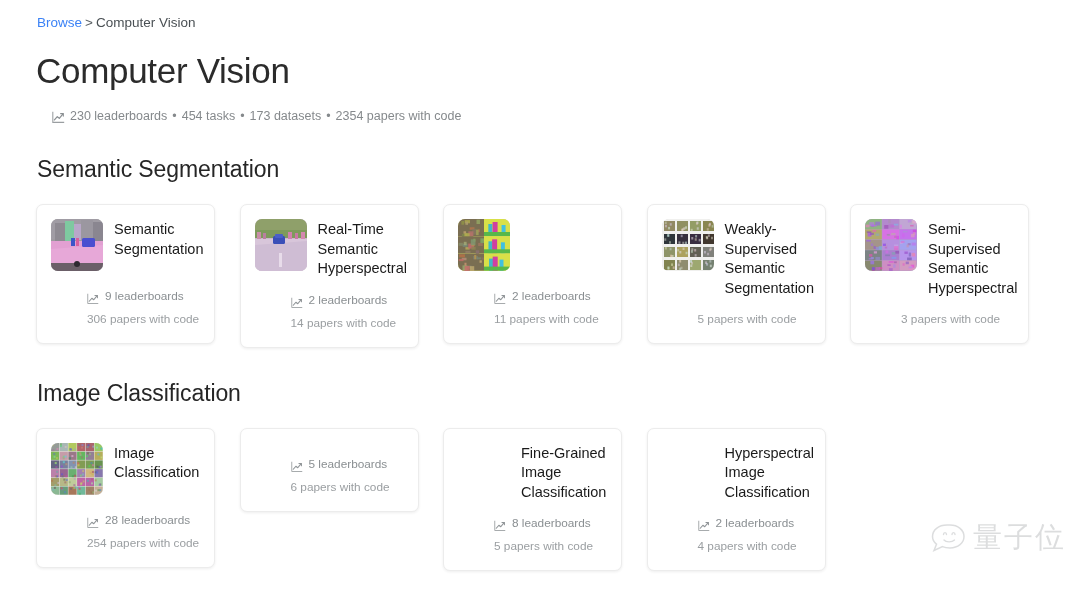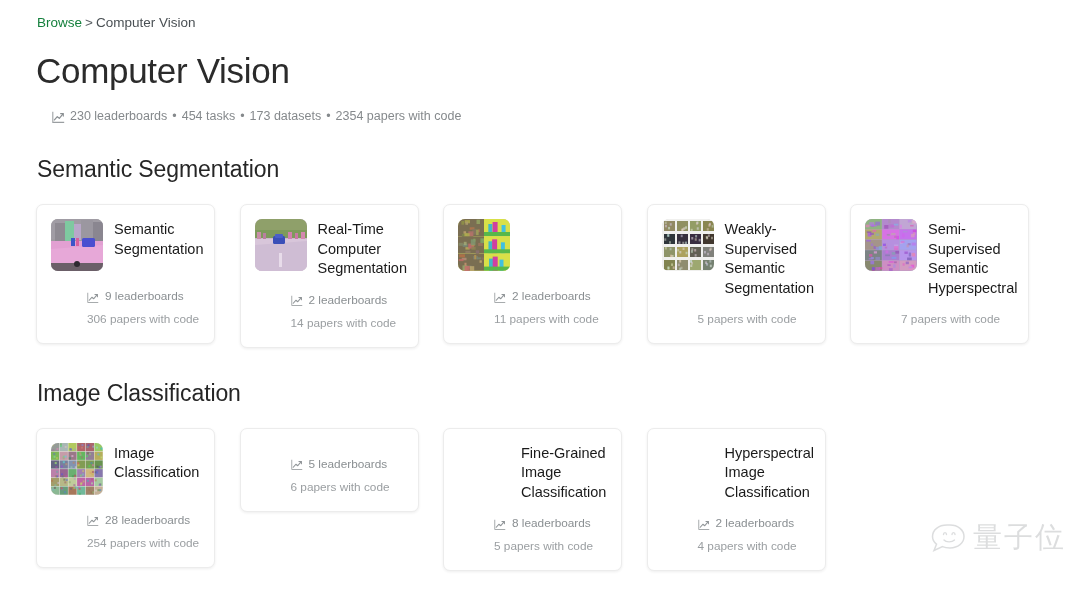--- a/index.html
+++ b/index.html
@@ -24,21 +24,21 @@
 
   
   .breadcrumb {
     font-size: 13.5px;
     color: #555b5e;
     line-height: 18px;
     margin: 0 0 0 1px;
     white-space: nowrap;
   }
   .breadcrumb .crumb-link {
-    color: #15803d;
+    color: #3b82f6;
     text-decoration: none;
     cursor: pointer;
   }
   .breadcrumb .crumb-sep {
     color: #5a6064;
     margin: 0 3px;
   }
   .breadcrumb .crumb-current {
     color: #4a5054;
   }
@@ -130,21 +130,21 @@
     line-height: 19.5px;
     color: #1a1a1a;
     font-weight: 400;
     padding-top: 1px;
   }
   .card-stats {
     margin-top: 14px;
   }
   .stat-line {
     display: flex;
-    align-items: center;
+    align-items: flex-end;
     font-size: 11.8px;
     color: #8a8f92;
     line-height: 15px;
     white-space: nowrap;
     padding-left: 36px;
   }
   .stat-line + .stat-line {
     margin-top: 8px;
   }
   .stat-line .chart-ico {
@@ -260,21 +260,21 @@
     <rect x="33" y="13" width="4" height="10" fill="#d080ac"></rect>
     <rect x="40" y="14" width="3" height="9" fill="#c878a4"></rect>
     <rect x="46" y="13" width="4" height="10" fill="#d488b0"></rect>
     <rect x="0" y="20" width="52" height="32" fill="#d8c6da"></rect>
     <path d="M0 26 L52 22 L52 52 L0 52 Z" fill="#cfbdd4"></path>
     <rect x="18" y="17" width="12" height="8" rx="1.5" fill="#3a4fb8"></rect>
     <rect x="20" y="15" width="8" height="4" rx="1" fill="#4a5fc8"></rect>
     <rect x="24" y="34" width="3" height="14" fill="#e8dcea"></rect>
   </svg>
               </div>
-              <div class="card-title">Real-Time Computer Segmentation</div>
+              <div class="card-title">Real-Time Semantic Hyperspectral</div>
             </div>
             <div class="card-stats">
               <div class="stat-line">
                 <span class="chart-ico">
                   <svg width="12" height="12" viewBox="0 0 16 16">
   <path d="M1 1 L1 14 L15 14" fill="none" stroke="#a5a9ab" stroke-width="1.3"></path>
   <path d="M3 11 L6.5 7 L9 9 L13.5 3.5" fill="none" stroke="#8f9497" stroke-width="1.5" stroke-linejoin="round" stroke-linecap="round"></path>
   <path d="M10.6 3.2 L13.9 3.2 L13.9 6.3" fill="none" stroke="#8f9497" stroke-width="1.4" stroke-linejoin="round" stroke-linecap="round"></path>
 </svg>
                 </span>
@@ -558,21 +558,21 @@
                   <rect x="40.70351508916324" y="42.601337448559676" width="3.1738168724279836" height="2.58724494170096" fill="rgba(143,97,197,0.7)"></rect>
                   <rect x="43.78695987654321" y="46.669890260631" width="3.777456275720165" height="3.7956532921810697" fill="rgba(235,134,202,0.7)"></rect>
                   <rect x="43.62606310013717" y="47.526508916323735" width="3.5562500000000004" height="1.7626778978052127" fill="rgba(177,145,230,0.7)"></rect>
                   <rect x="37.58502229080933" y="44.25761316872428" width="2.056494341563786" height="2.406528635116598" fill="rgba(223,103,197,0.7)"></rect>
                 </svg>
               </div>
               <div class="card-title">Semi-Supervised Semantic Hyperspectral</div>
             </div>
             <div class="card-stats">
               <div class="stat-line papers">
-                <span>7 papers with code</span>
+                <span>3 papers with code</span>
               </div>
             </div>
           </div>
         </div>
       </div>
       <div class="section">
         <h2 class="section-title">Image Classification</h2>
         <div class="card-row">
           <div class="card">
             <div class="card-head">

